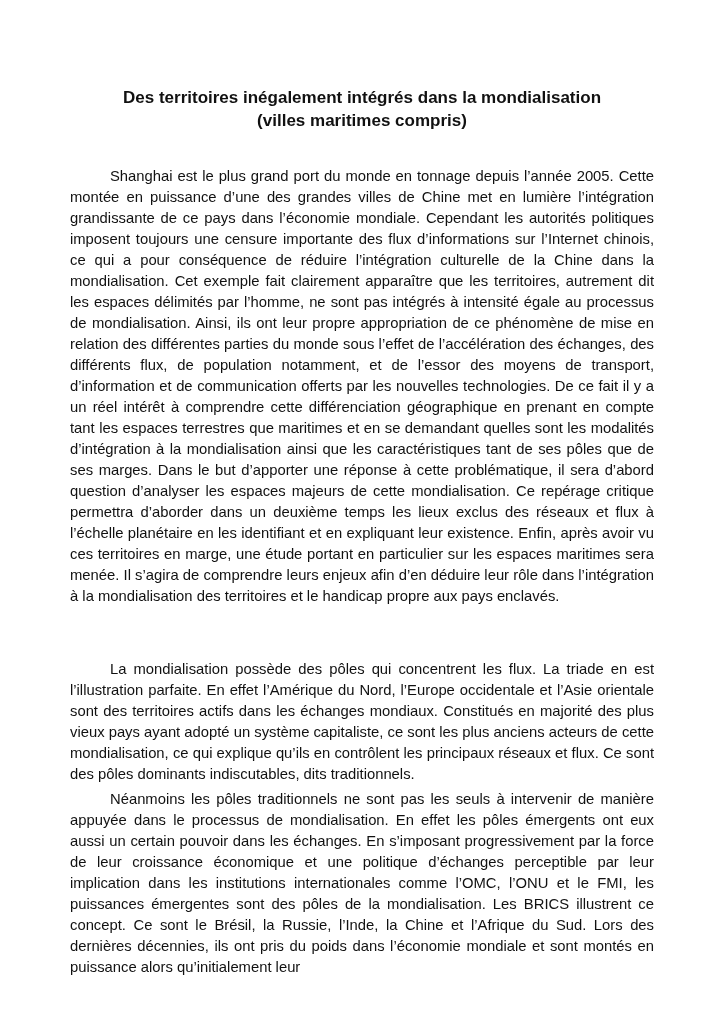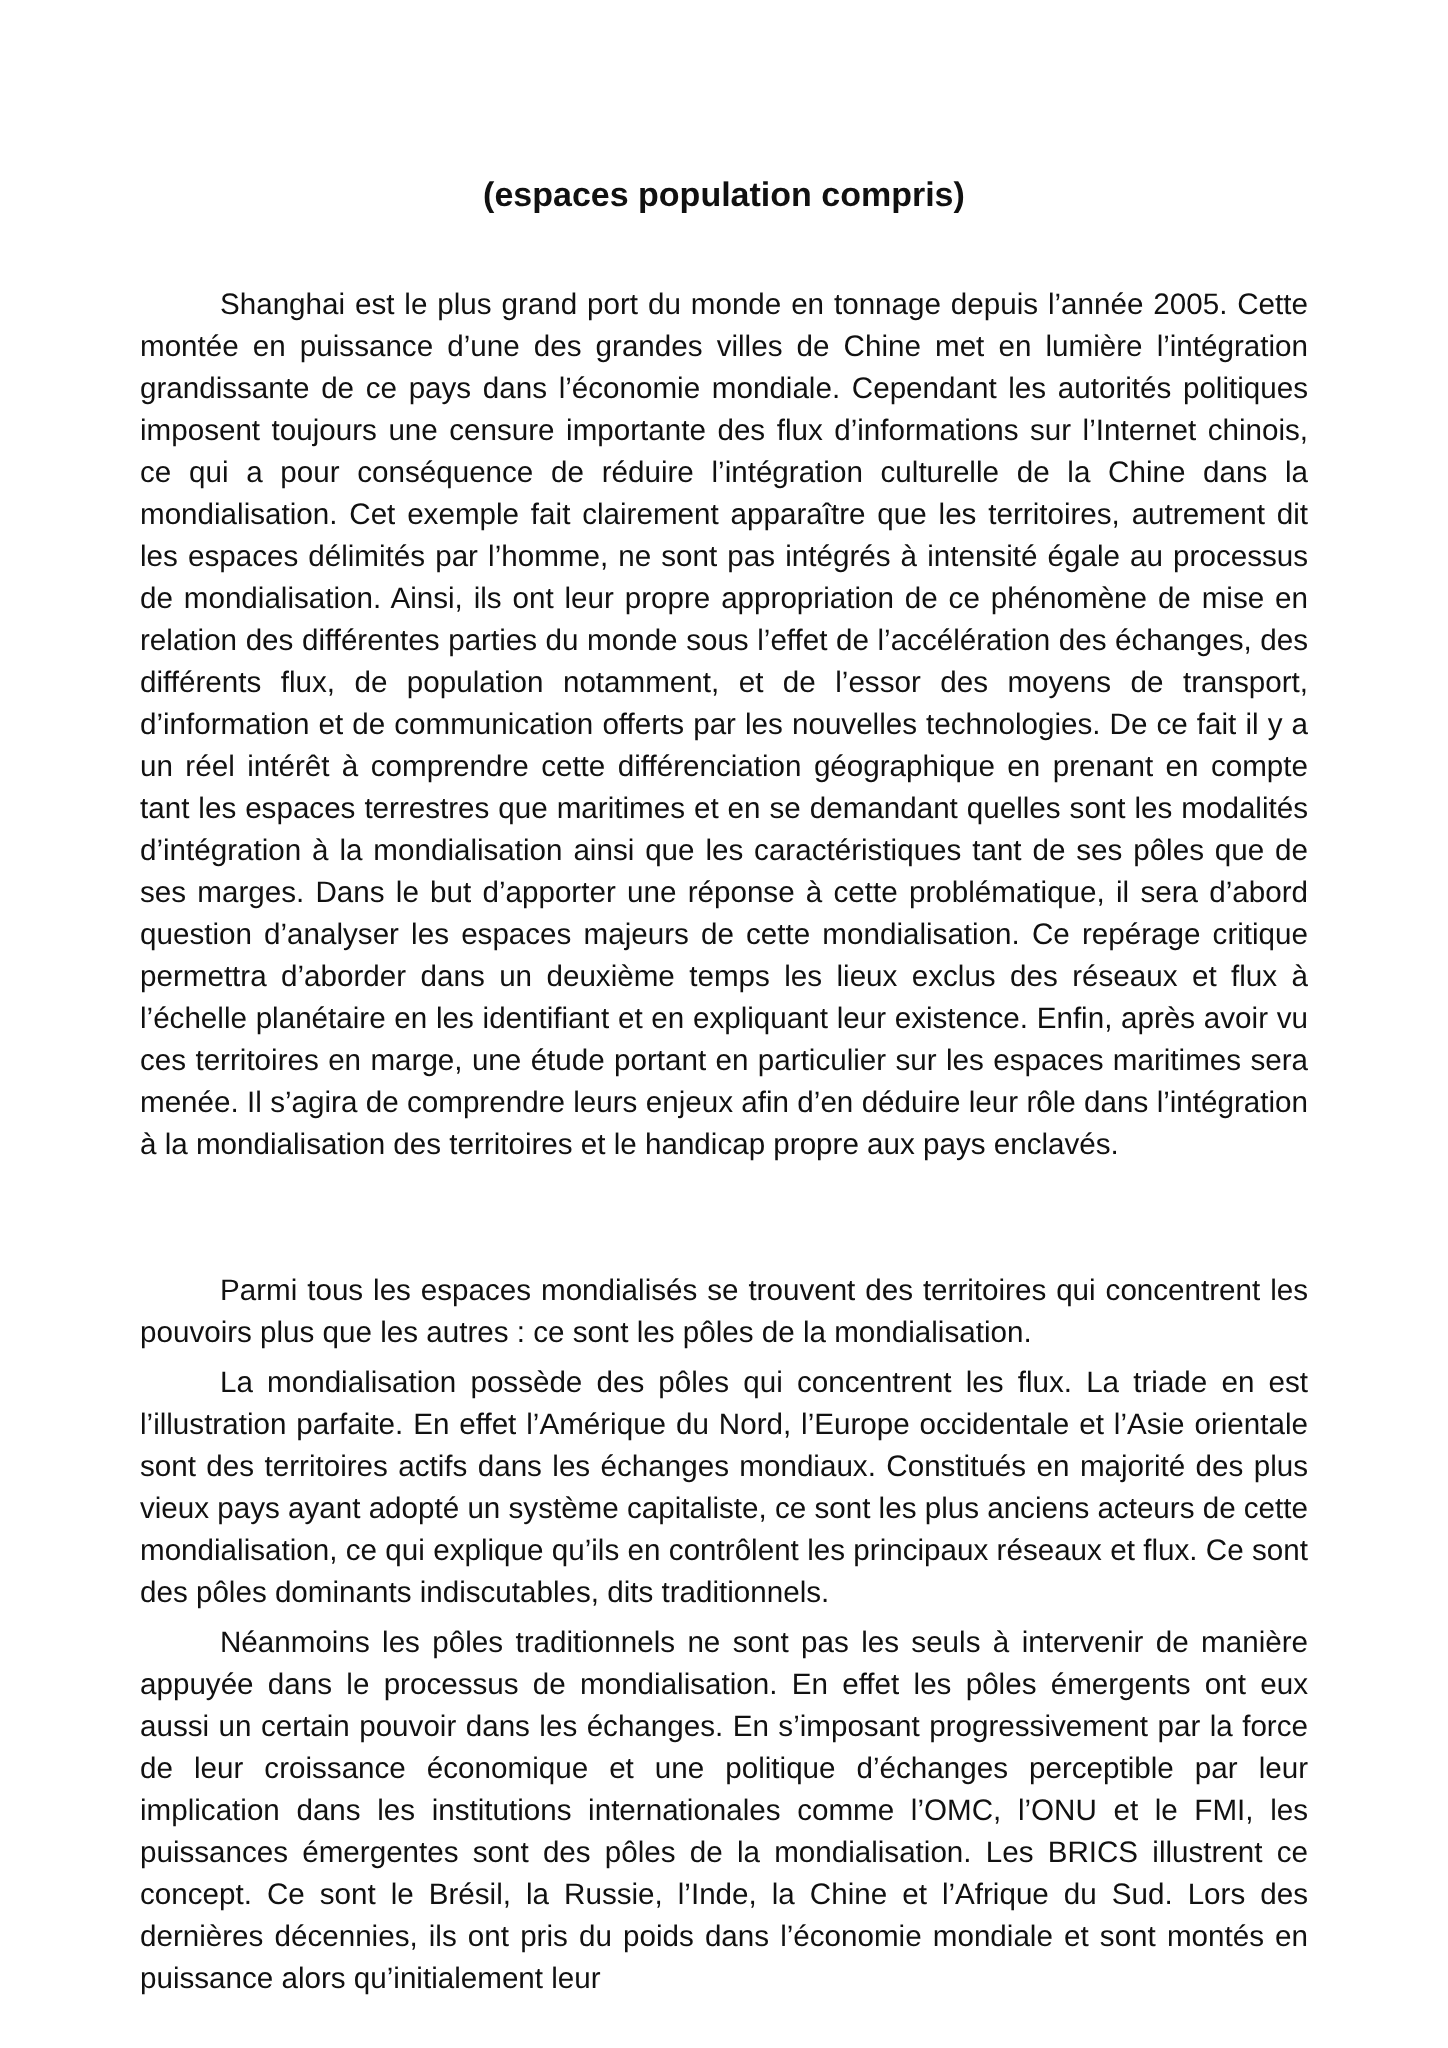--- a/index.html
+++ b/index.html
@@ -34,23 +34,23 @@
     text-indent: 40px;
     color: #111111;
   }
   .section-gap { height: 44px; }
 </style>
 </head>
 <body>
 
 <div class="page">
   <h1 class="doc-title">
-    <span>(espaces population compris)</span>
+    <span>Des territoires inégalement intégrés dans la mondialisation</span>
+    <span>(villes maritimes compris)</span>
   </h1>
 
   <div class="body-text">
     <p>Shanghai est le plus grand port du monde en tonnage depuis l’année 2005. Cette montée en puissance d’une des grandes villes de Chine met en lumière l’intégration grandissante de ce pays dans l’économie mondiale. Cependant les autorités politiques imposent toujours une censure importante des flux d’informations sur l’Internet chinois, ce qui a pour conséquence de réduire l’intégration culturelle de la Chine dans la mondialisation. Cet exemple fait clairement apparaître que les territoires, autrement dit les espaces délimités par l’homme, ne sont pas intégrés à intensité égale au processus de mondialisation. Ainsi, ils ont leur propre appropriation de ce phénomène de mise en relation des différentes parties du monde sous l’effet de l’accélération des échanges, des différents flux, de population notamment, et de l’essor des moyens de transport, d’information et de communication offerts par les nouvelles technologies. De ce fait il y a un réel intérêt à comprendre cette différenciation géographique en prenant en compte tant les espaces terrestres que maritimes et en se demandant quelles sont les modalités d’intégration à la mondialisation ainsi que les caractéristiques tant de ses pôles que de ses marges. Dans le but d’apporter une réponse à cette problématique, il sera d’abord question d’analyser les espaces majeurs de cette mondialisation. Ce repérage critique permettra d’aborder dans un deuxième temps les lieux exclus des réseaux et flux à l’échelle planétaire en les identifiant et en expliquant leur existence. Enfin, après avoir vu ces territoires en marge, une étude portant en particulier sur les espaces maritimes sera menée. Il s’agira de comprendre leurs enjeux afin d’en déduire leur rôle dans l’intégration à la mondialisation des territoires et le handicap propre aux pays enclavés.</p>
     <div class="section-gap"></div>
-    <p>Parmi tous les espaces mondialisés se trouvent des territoires qui concentrent les pouvoirs plus que les autres : ce sont les pôles de la mondialisation.</p>
     <p>La mondialisation possède des pôles qui concentrent les flux. La triade en est l’illustration parfaite. En effet l’Amérique du Nord, l’Europe occidentale et l’Asie orientale sont des territoires actifs dans les échanges mondiaux. Constitués en majorité des plus vieux pays ayant adopté un système capitaliste, ce sont les plus anciens acteurs de cette mondialisation, ce qui explique qu’ils en contrôlent les principaux réseaux et flux. Ce sont des pôles dominants indiscutables, dits traditionnels.</p>
     <p>Néanmoins les pôles traditionnels ne sont pas les seuls à intervenir de manière appuyée dans le processus de mondialisation. En effet les pôles émergents ont eux aussi un certain pouvoir dans les échanges. En s’imposant progressivement par la force de leur croissance économique et une politique d’échanges perceptible par leur implication dans les institutions internationales comme l’OMC, l’ONU et le FMI, les puissances émergentes sont des pôles de la mondialisation. Les BRICS illustrent ce concept. Ce sont le Brésil, la Russie, l’Inde, la Chine et l’Afrique du Sud. Lors des dernières décennies, ils ont pris du poids dans l’économie mondiale et sont montés en puissance alors qu’initialement leur</p>
   </div>
 </div>
 
 </body></html>

